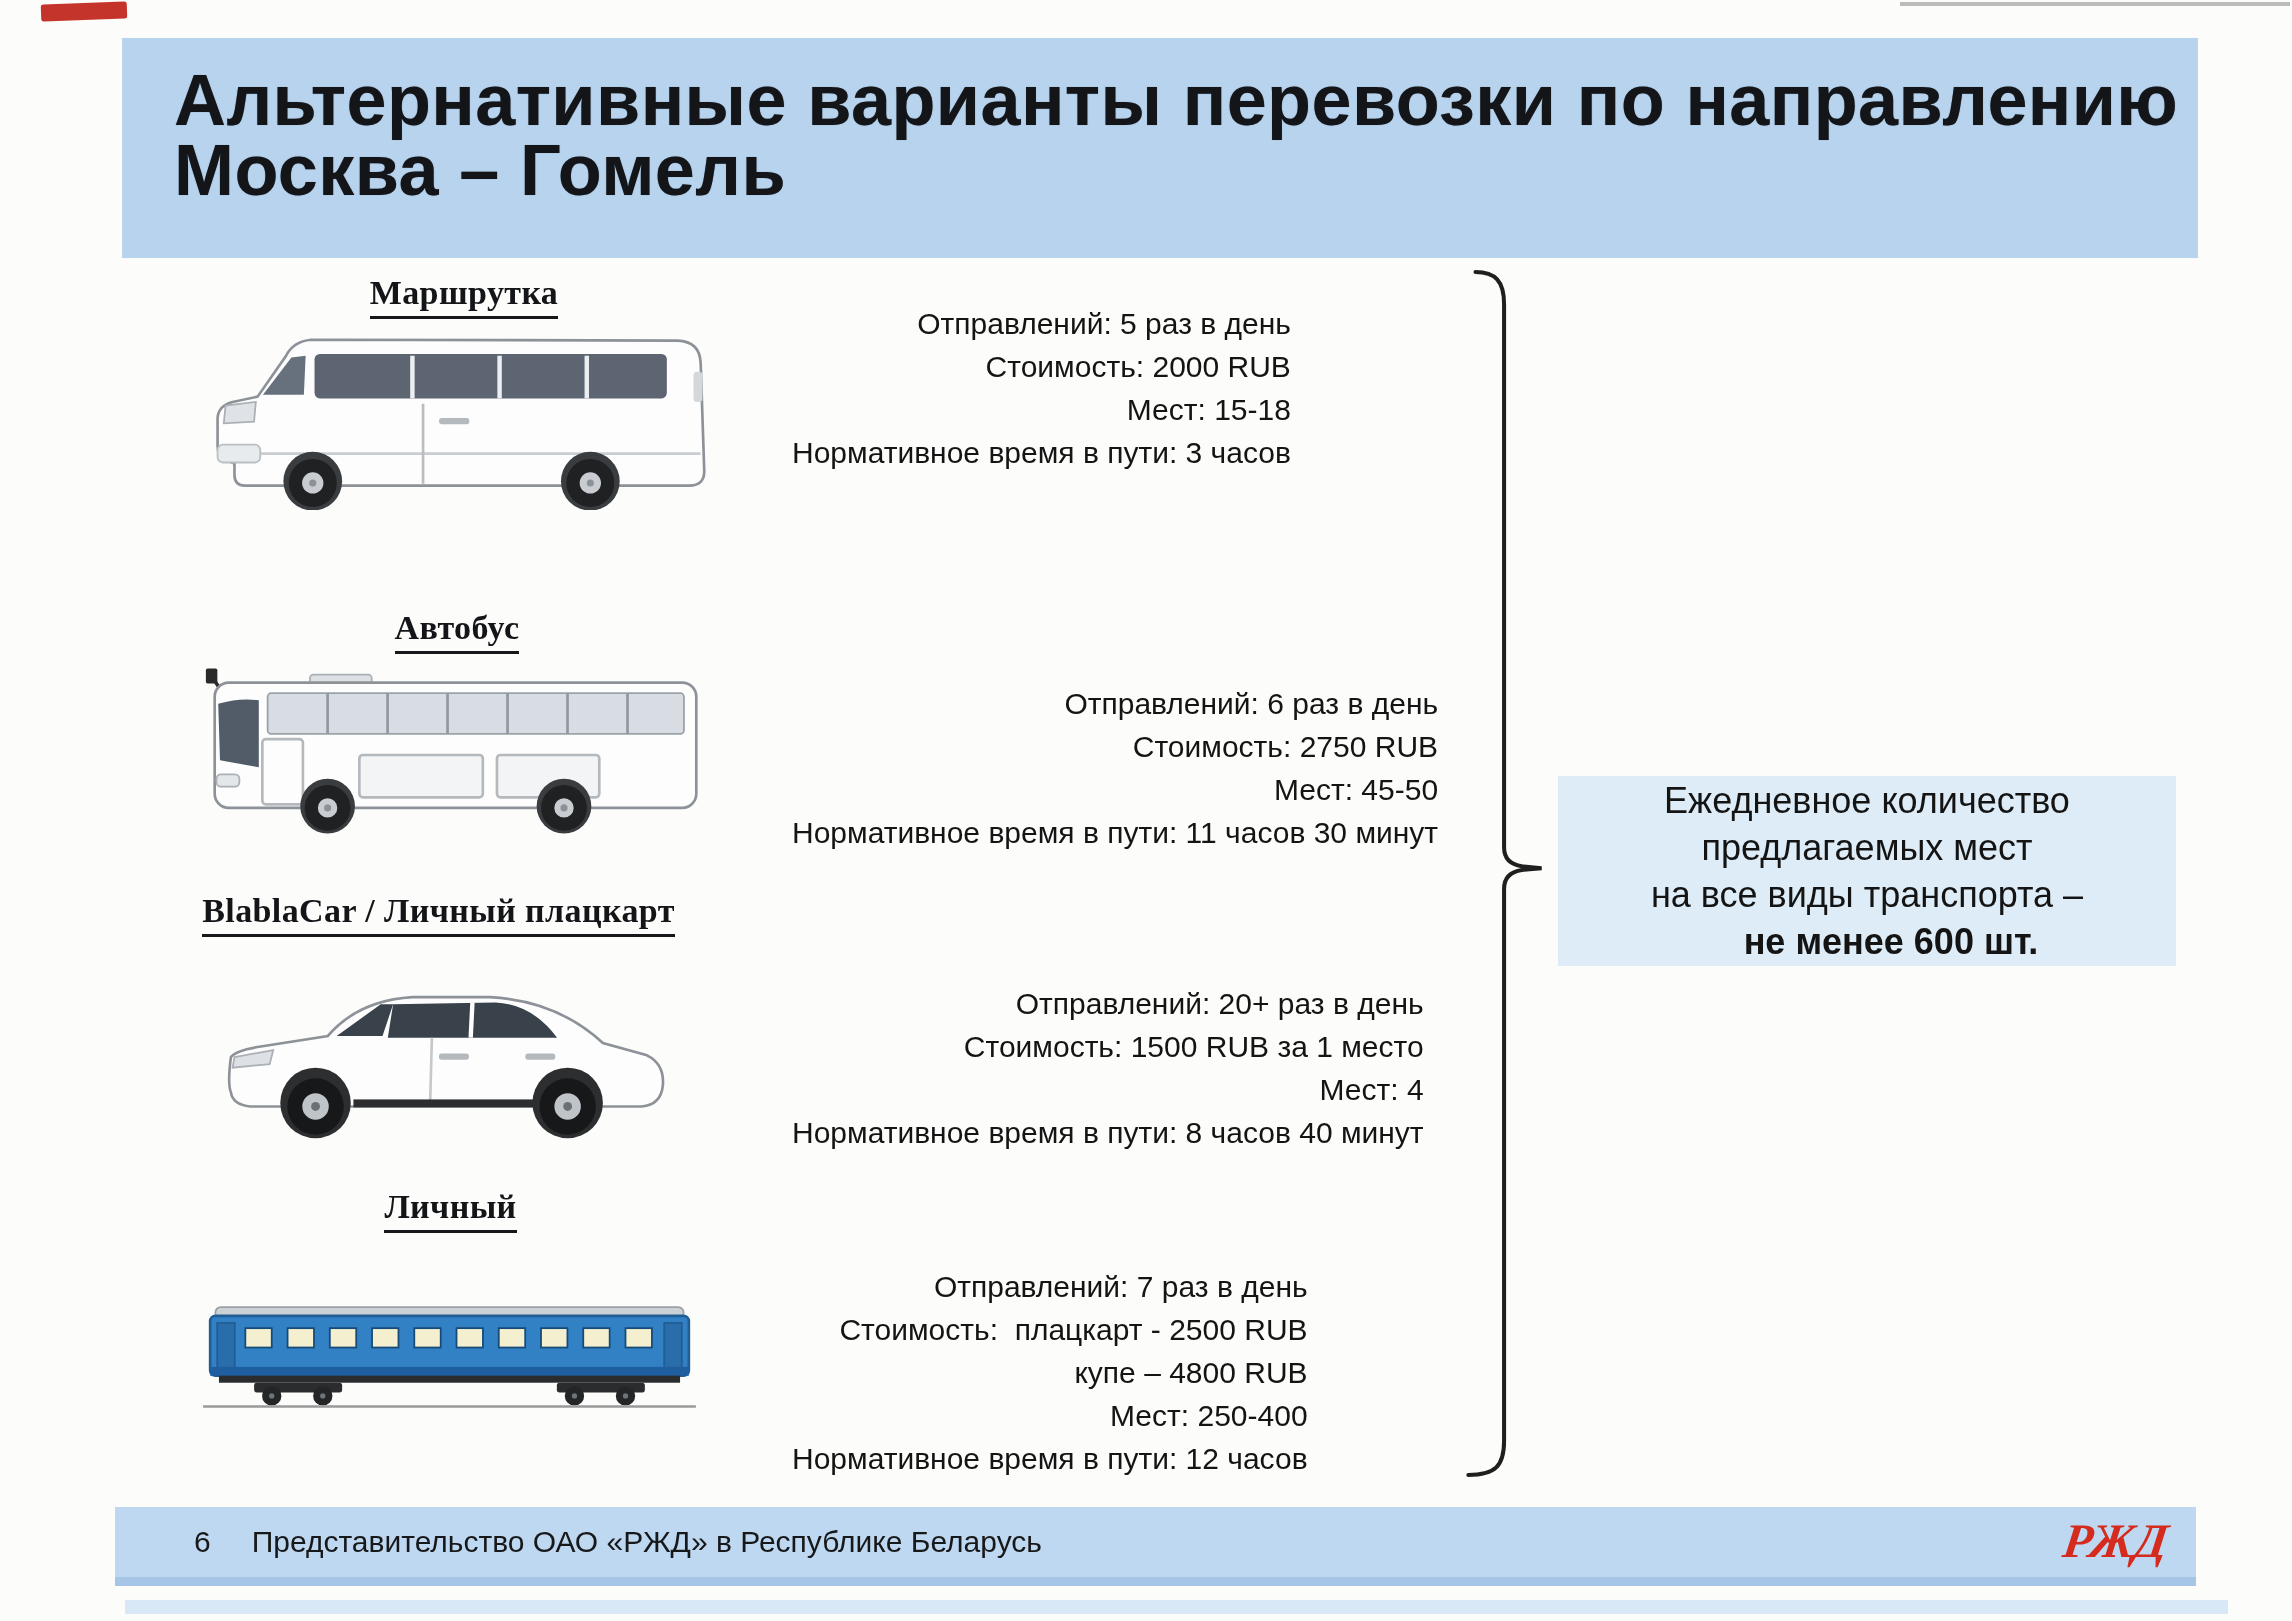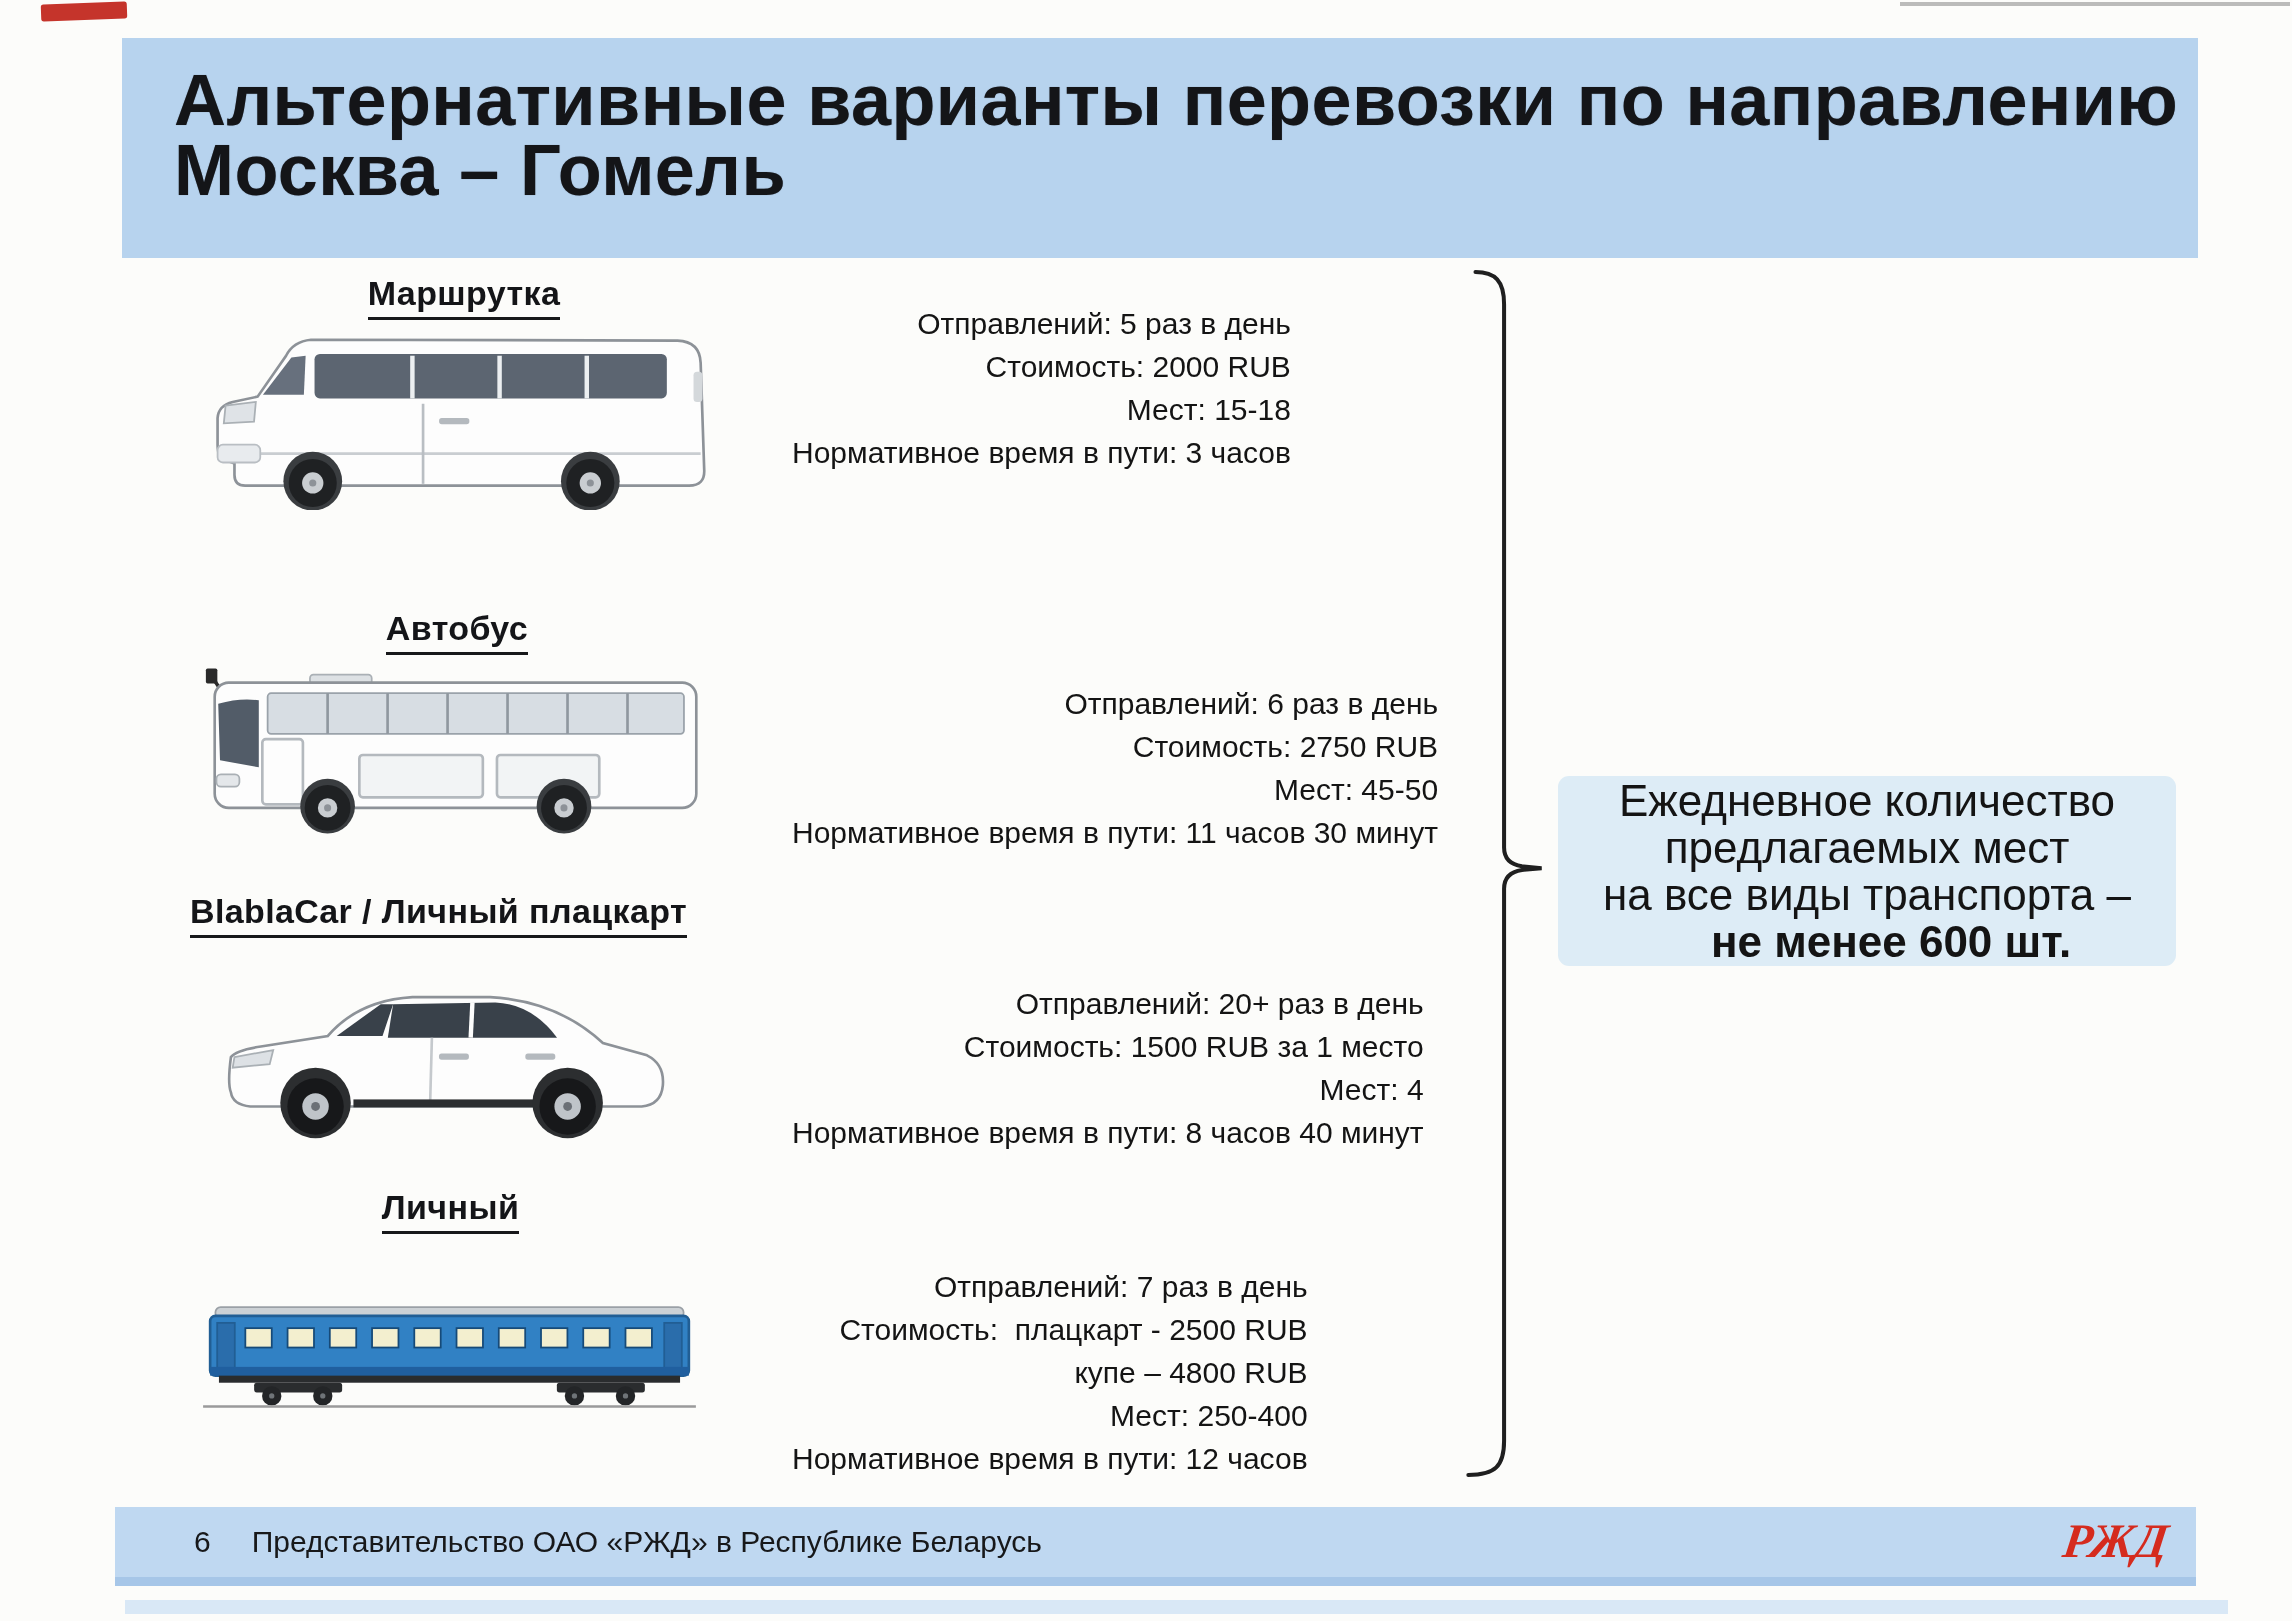--- a/index.html
+++ b/index.html
@@ -15,35 +15,35 @@
                 background:#8f8f8f; opacity:.6; }
   
   .title-bar  { position:absolute; left:122px; top:38px; width:2076px; height:220px;
                 background:#b7d3ee; }
   .title-text { position:absolute; left:52px; top:27px; font-size:72px; font-weight:bold;
                 line-height:70px; letter-spacing:0.4px; color:#141518;
                 text-shadow:0 0 0.9px rgba(10,10,20,.45); }
   
   .opt-heading { position:absolute; text-align:center; }
   .opt-label   { font-size:34px; font-weight:bold; color:#141518;
-                 border-bottom:3.6px solid #17181a; padding-bottom:4.5px; letter-spacing:0.4px; }
+                 border-bottom:3.6px solid #17181a; padding-bottom:4.5px; letter-spacing:0.4px;font-family:Liberation Serif, serif; }
   
   .specs      { position:absolute; left:792px; font-size:30px; line-height:43px;
                 color:#141414;text-align:right; }
   .spec-line  { white-space:pre; }
   .indent     { padding-left:184px; }
   
   .vehicle    { position:absolute; }
   
   .brace      { position:absolute; left:1429px; top:251px; }
   
   .callout    { position:absolute; left:1558px; top:776px; width:618px; height:190px;
                 background:#ddecf6; display:flex; flex-direction:column;
                 justify-content:center; text-align:center;
-                font-size:44px; line-height:47px; color:#141414;border-radius:11px; }
+                font-size:36px; line-height:47px; color:#141414; }
   .callout .bold { font-weight:bold;padding-left:48px; }
   
   .footer-band   { position:absolute; left:115px; top:1507px; width:2081px; height:70px;
                    background:#bfd8f1; border-bottom:9.9px solid #a6c6e8; }
   .footer-content{ position:absolute; left:79px; top:0; height:70px;
                    display:flex; align-items:center; font-size:30px; color:#17181a; }
   .footer-page   { margin-right:41px; }
   .rzd-logo      { position:absolute; left:1940px; top:5.4px; }
   .bottom-strip  { position:absolute; left:125px; top:1600px; width:2103px; height:14.3px;
                    background:#d9e8f6; }

